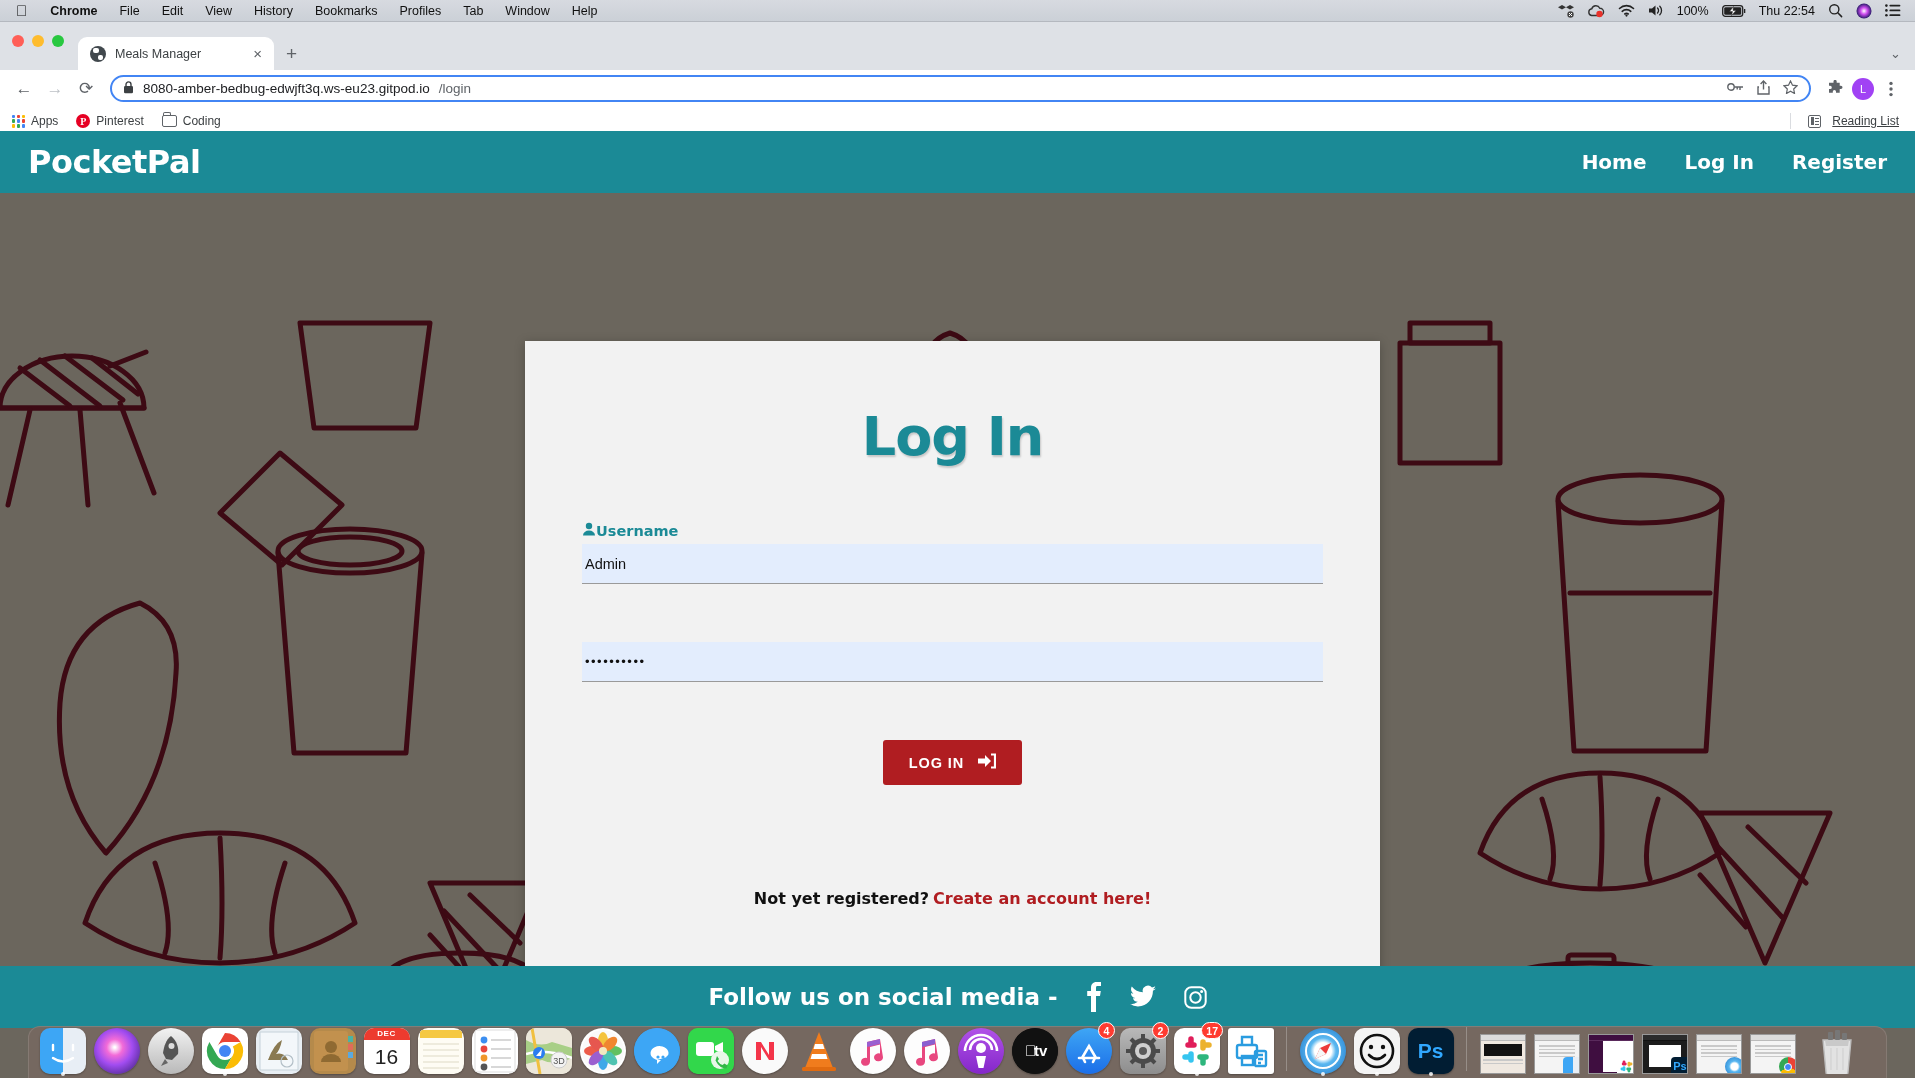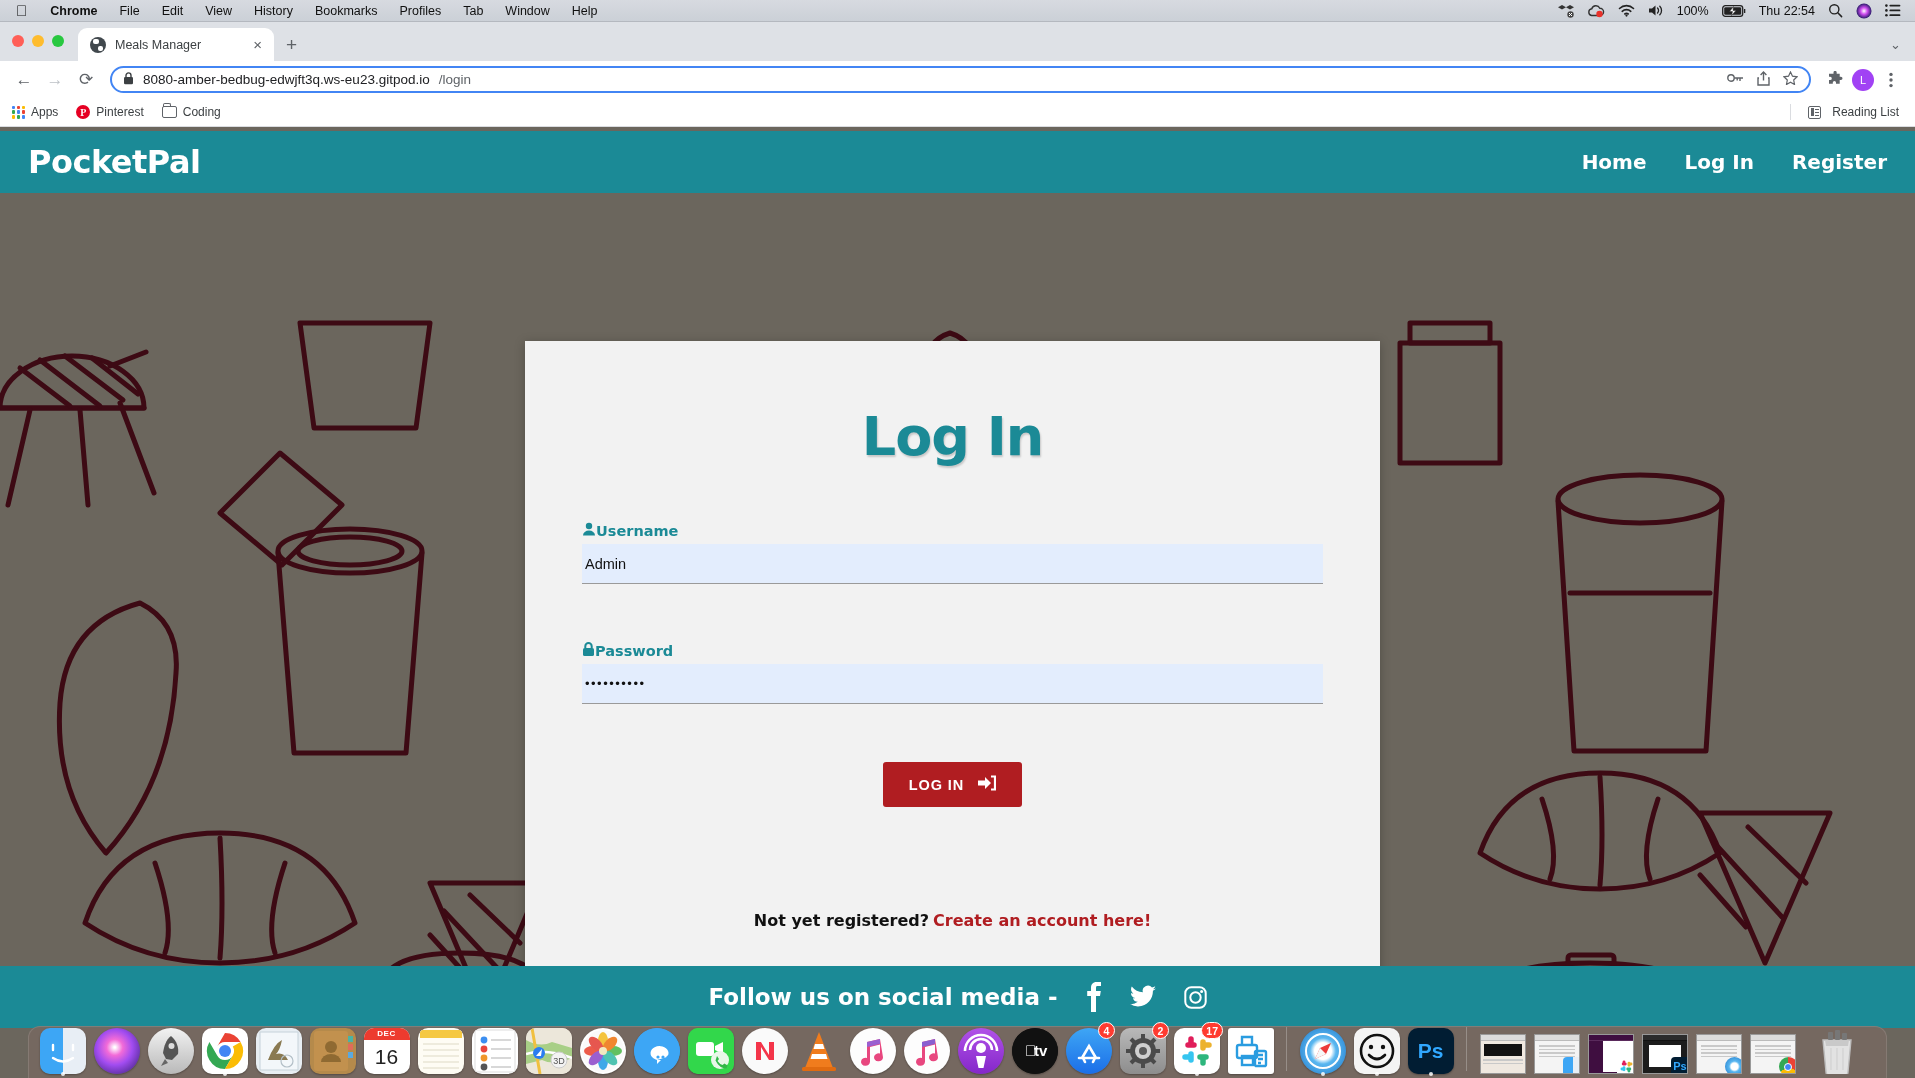--- a/index.html
+++ b/index.html
@@ -25,21 +25,21 @@
   .menubar-left .mi.bold { font-weight: bold; }
   .menubar-right {
     margin-left: auto; display: flex; align-items: center; gap: 13px;
     padding-right: 14px; font-size: 12.5px;
   }
   .menubar-right .ic { display: flex; align-items: center; }
 
   
   .chrome { position: absolute; top: 22px; left: 0; width: 1915px; }
   .tabstrip {
-    height: 39px; background: #dee1e6; position: relative;
+    height: 48px; background: #dee1e6; position: relative;
     display: flex; align-items: flex-end; padding-left: 10px;
   }
   .traffic { position: absolute; left: 12px; top: 13px; display: flex; gap: 8px; }
   .traffic span { width: 12px; height: 12px; border-radius: 50%; display: block; }
   .tab {
     margin-left: 68px; width: 196px; height: 33px; background: #fff;
     border-radius: 9px 9px 0 0; display: flex; align-items: center;
     padding: 0 8px 0 12px; gap: 9px; font-size: 12.5px; color: #3c4043;
     position: relative;
   }
@@ -98,21 +98,21 @@
     align-items: center; justify-content: center; font-family: "Liberation Serif", serif;
   }
   .folder-icon { width: 15px; height: 12px; position: relative; }
   .folder-icon::before {
     content:""; position:absolute; inset:0; border: 1.5px solid #5f6368; border-radius: 2px;
   }
   .folder-icon::after {
     content:""; position:absolute; left:1px; top:-3px; width:6px; height:3px;
     border: 1.5px solid #5f6368; border-bottom: none; border-radius: 2px 2px 0 0;
   }
-  .bm-right { margin-left: auto; display: flex; align-items: center; gap: 11px; padding-right: 4px; }
+  .bm-right { margin-left: auto; display: flex; align-items: center; gap: 11px; padding-right: 4px; text-decoration: underline; }
   .bm-sep { width: 1px; height: 16px; background: #dadce0; margin-right: 6px; }
   .rl-icon { width: 13px; height: 13px; border: 1.5px solid #5f6368; border-radius: 2px; position: relative; }
   .rl-icon::before { content:""; position:absolute; left:1.5px; top:1.5px; width:3px; height:8px; background:#5f6368; }
   .rl-icon::after { content:""; position:absolute; left:6px; top:2px; width:4px; height:1.5px; background:#5f6368;
     box-shadow: 0 3px 0 #5f6368, 0 6px 0 #5f6368; }
 
   
   .viewport {
     position: absolute; top: 131px; left: 0; width: 1915px; height: 897px;
     overflow: hidden; background: #0f172a;
@@ -555,29 +555,20 @@
                   <circle cx="7" cy="4" r="3.2" fill="#1b8a96"></circle>
                   <path d="M1 13.5 a6 5 0 0 1 12 0z" fill="#1b8a96"></path>
                 </svg>
             </span>
             <span>Username</span>
           </label>
           <input class="finput" type="text" value="Admin" style="">
         </div>
 
         <div class="field">
-          <label class="flabel">
-            <span>
-              <svg width="13" height="14" viewBox="0 0 13 14">
-                  <rect x="1" y="6" width="11" height="8" rx="1.6" fill="#1b8a96"></rect>
-                  <path d="M3.3 6 V4.2 a3.2 3.2 0 0 1 6.4 0 V6" fill="none" stroke="#1b8a96" stroke-width="2"></path>
-                </svg>
-            </span>
-            <span>Password</span>
-          </label>
           <input class="finput pw" type="text" value="••••••••••" style="">
         </div>
 
         <div class="btnrow">
           <button class="loginbtn">
             <span>LOG IN</span>
             <span>
               <svg width="18" height="16" viewBox="0 0 18 16">
                   <path d="M0 5.5 h7 V2 l6 6 -6 6 v-3.5 H0 z" fill="#fff"></path>
                   <path d="M13 1.5 h4 v13 h-4" fill="none" stroke="#fff" stroke-width="2.2"></path>

